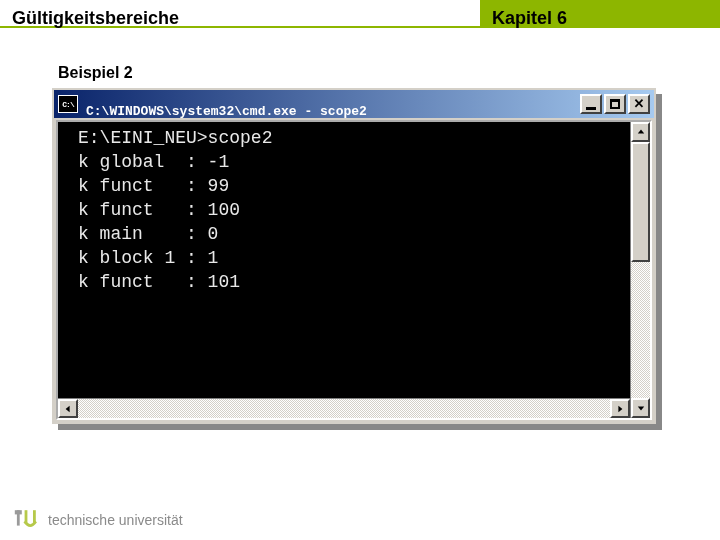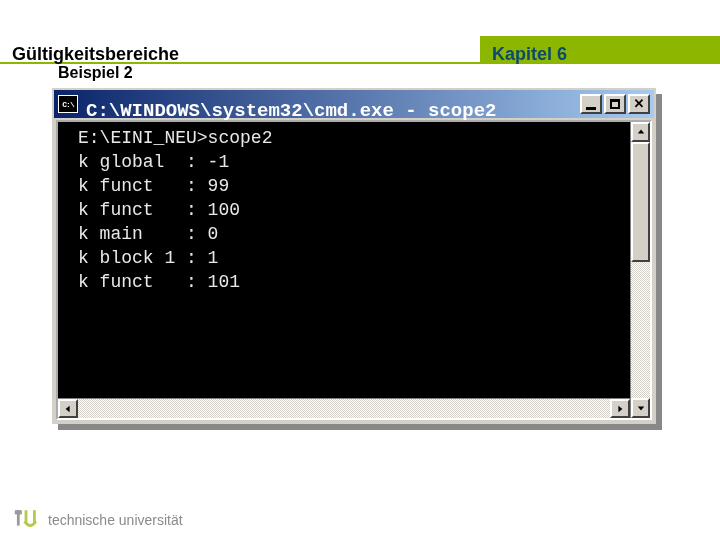--- a/index.html
+++ b/index.html
@@ -8,35 +8,34 @@
     height: 540px;
     font-family: Arial, Helvetica, sans-serif;
     background: #ffffff;
     position: relative;
     overflow: hidden;
   }
   .header-bar {
     display: flex;
     width: 100%;
     height: 28px;
-    margin-top: 36px;
   }
   .header-left {
     flex: 0 0 480px;
     background: #ffffff;
     color: #000000;
     font-weight: bold;
     font-size: 18px;
     padding: 8px 12px;
     border-bottom: 2px solid #8db600;
   }
   .header-right {
     flex: 1;
     background: #8db600;
-    color: #0c4a6e;
+    color: #000000;
     font-weight: bold;
     font-size: 18px;
     padding: 8px 12px;
   }
   .outer-shadow {
     position: absolute;
     left: 58px;
     top: 94px;
     width: 604px;
     height: 336px;
@@ -80,21 +79,21 @@
     color: #fff;
     font-size: 8px;
     font-family: "Courier New", monospace;
     font-weight: bold;
     letter-spacing: -1px;
   }
   .titlebar .title-text {
     color: #ffffff;
     font-family: "Lucida Console", "Courier New", monospace;
     font-weight: bold;
-    font-size: 19px;
+    font-size: 13px;
     flex: 1;
     padding-left: 4px;
     white-space: nowrap;
     overflow: hidden;
     margin-top: 14px;
   }
   .titlebar .win-buttons {
     display: flex;
     gap: 2px;
   }

